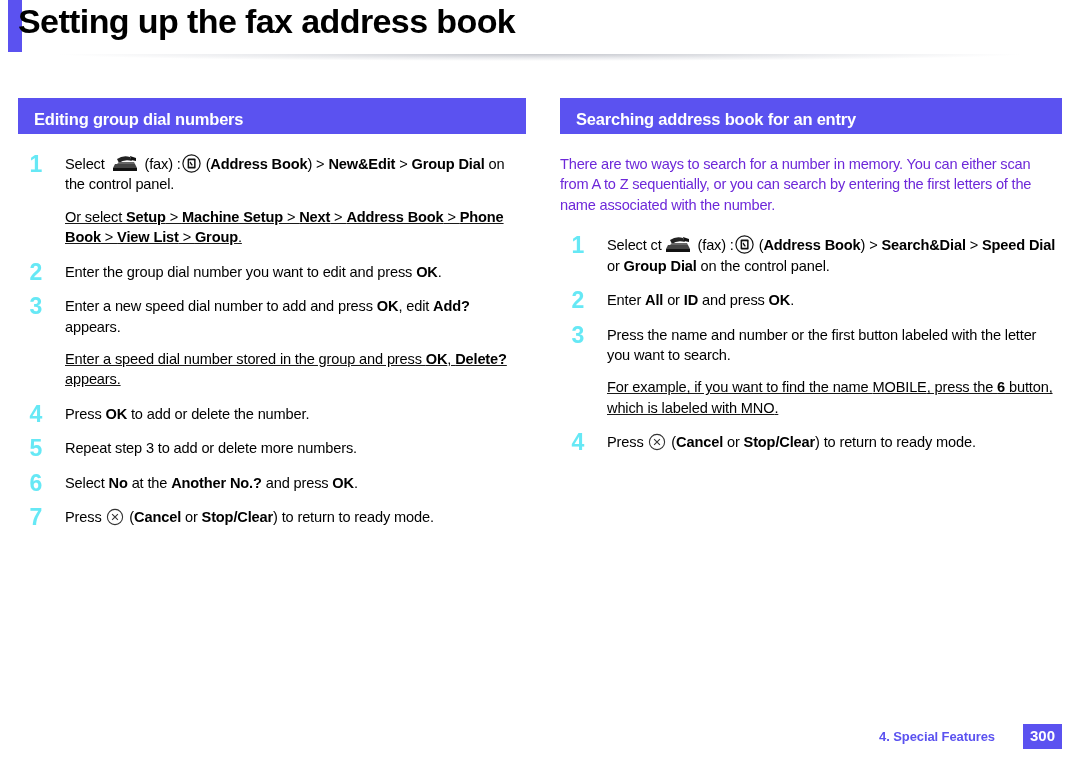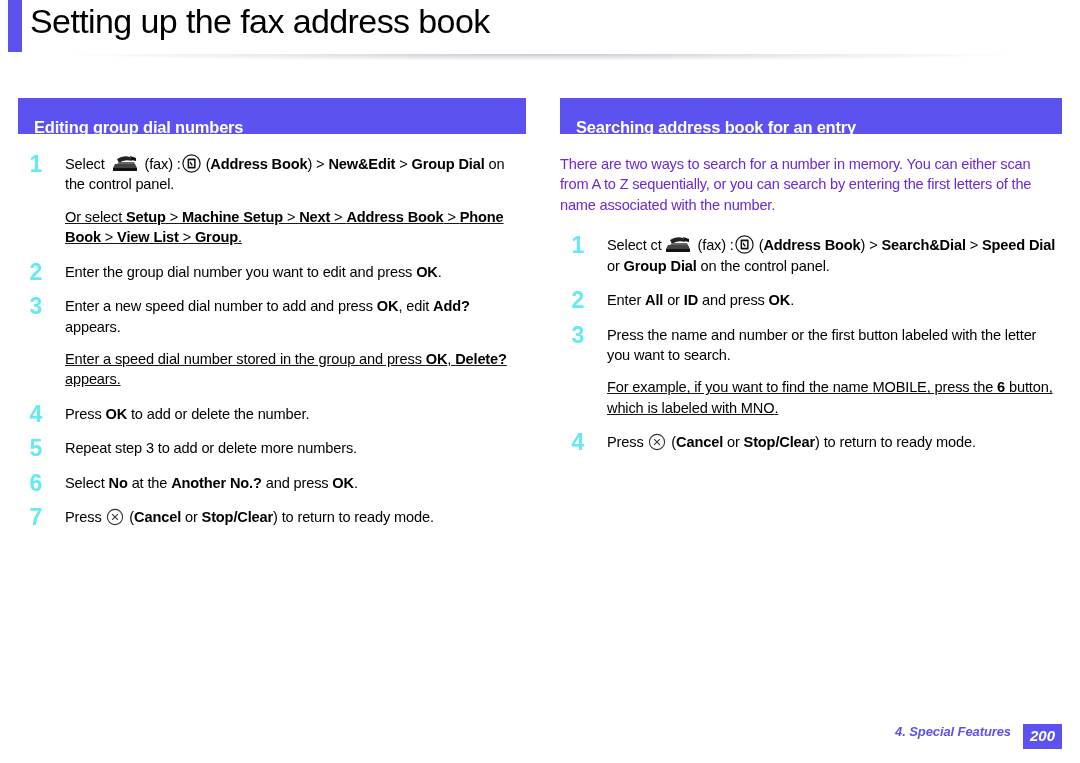--- a/index.html
+++ b/index.html
@@ -24,24 +24,24 @@
   .title-accent {
     position: absolute;
     left: 8px;
     top: 0;
     width: 14px;
     height: 52px;
     background: #5b52f0;
   }
   .page-title {
     position: absolute;
-    left: 30px;
+    left: 18px;
     top: 2px;
     font-size: 34px;
-    font-weight: normal;
+    font-weight: bold;
     letter-spacing: -0.6px;
     white-space: nowrap;
     color: #000;
   }
   .title-rule {
     position: absolute;
     left: 0;
     top: 54px;
     width: 1080px;
     height: 12px;
@@ -64,21 +64,21 @@
   }
   .col-left  { left: 18px;  width: 508px; }
   .col-right { left: 560px; width: 502px; }
 
   .section-bar {
     background: #5b52f0;
     color: #ffffff;
     font-size: 16.5px;
     font-weight: bold;
     letter-spacing: -0.2px;
-    padding: 20px 0 9px 16px;
+    padding: 12px 0 9px 16px;
     box-sizing: border-box;
     height: 36px;
     white-space: nowrap;
   }
 
   
   .steps { margin-top: 20px; }
   .step {
     position: relative;
     padding-left: 47px;
@@ -121,22 +121,22 @@
   .fax-icon { width: 30px; height: 18px; }
   .ab-icon  { width: 19px; height: 19px; vertical-align: -4px; }
   .cancel-icon { width: 18px; height: 18px; vertical-align: -4px; }
 
   
   .footer {
     position: absolute;
     right: 18px;
     bottom: 14px;
     display: flex;
-    gap: 12px;
-    font-style: italic;
+    align-items: center;
+    gap: 28px;
   }
   .footer-label {
     font-size: 13px;
     font-weight: bold;
     color: #5b52f0;
     letter-spacing: -0.1px;
     white-space: nowrap;
   }
   .footer-page {
     background: #5b52f0;
@@ -245,14 +245,14 @@
                 <path d="M6.1 6.1 L11.9 11.9 M11.9 6.1 L6.1 11.9" stroke="#333" stroke-width="1.1" fill="none"></path>
               </svg></span><span class="gt"> (</span><span class="b">Cancel</span><span class="gt"> or </span><span class="b">Stop/Clear</span><span class="gt">) to return to ready mode.</span></div>
         </div>
       </div>
   </div>
 
 </div>
 
 <div class="footer">
   <div class="footer-label">4.  Special Features</div>
-  <div class="footer-page">200</div>
+  <div class="footer-page">300</div>
 </div>
 
 </body></html>

